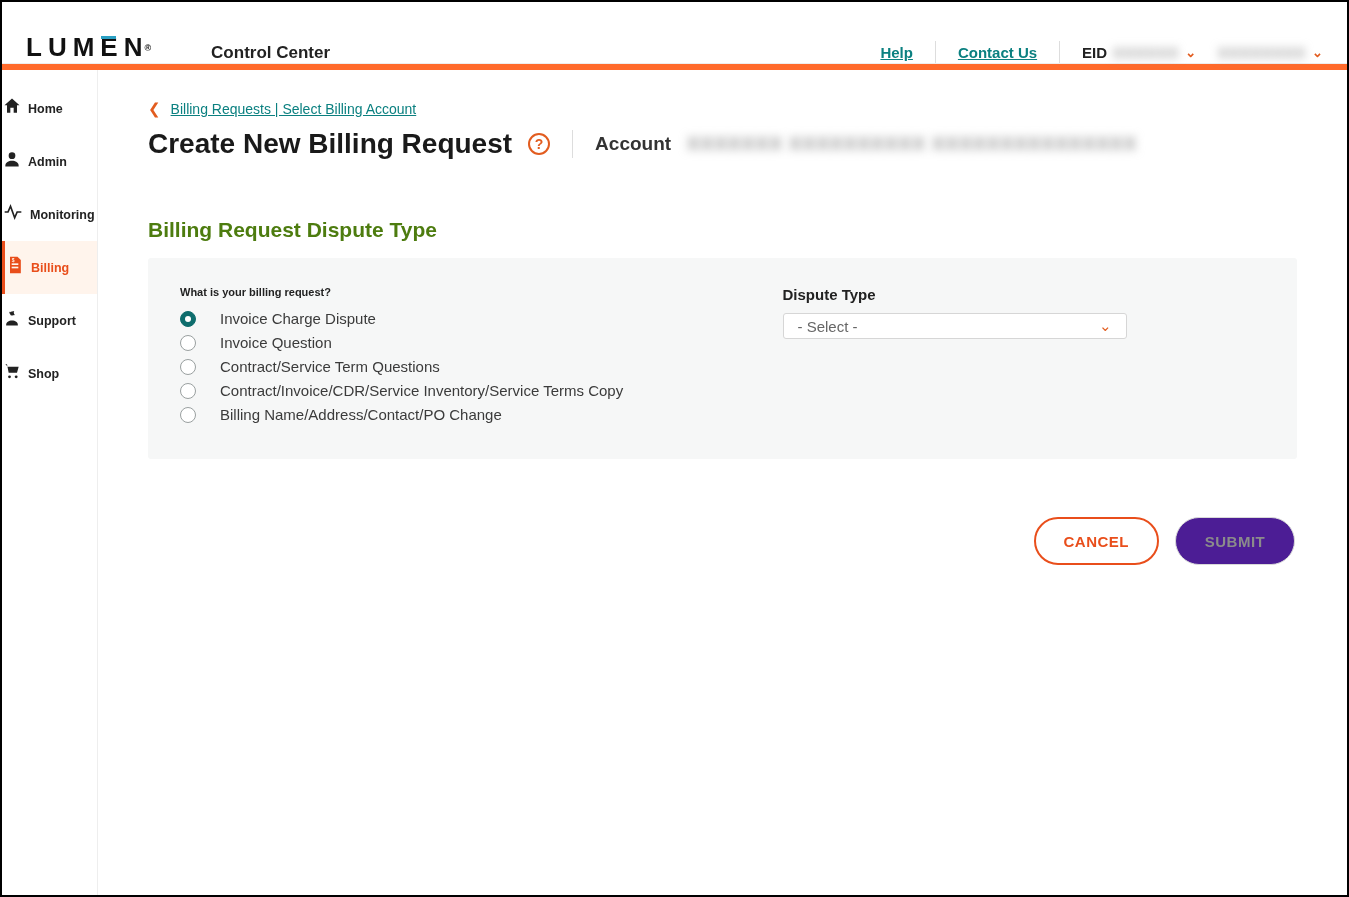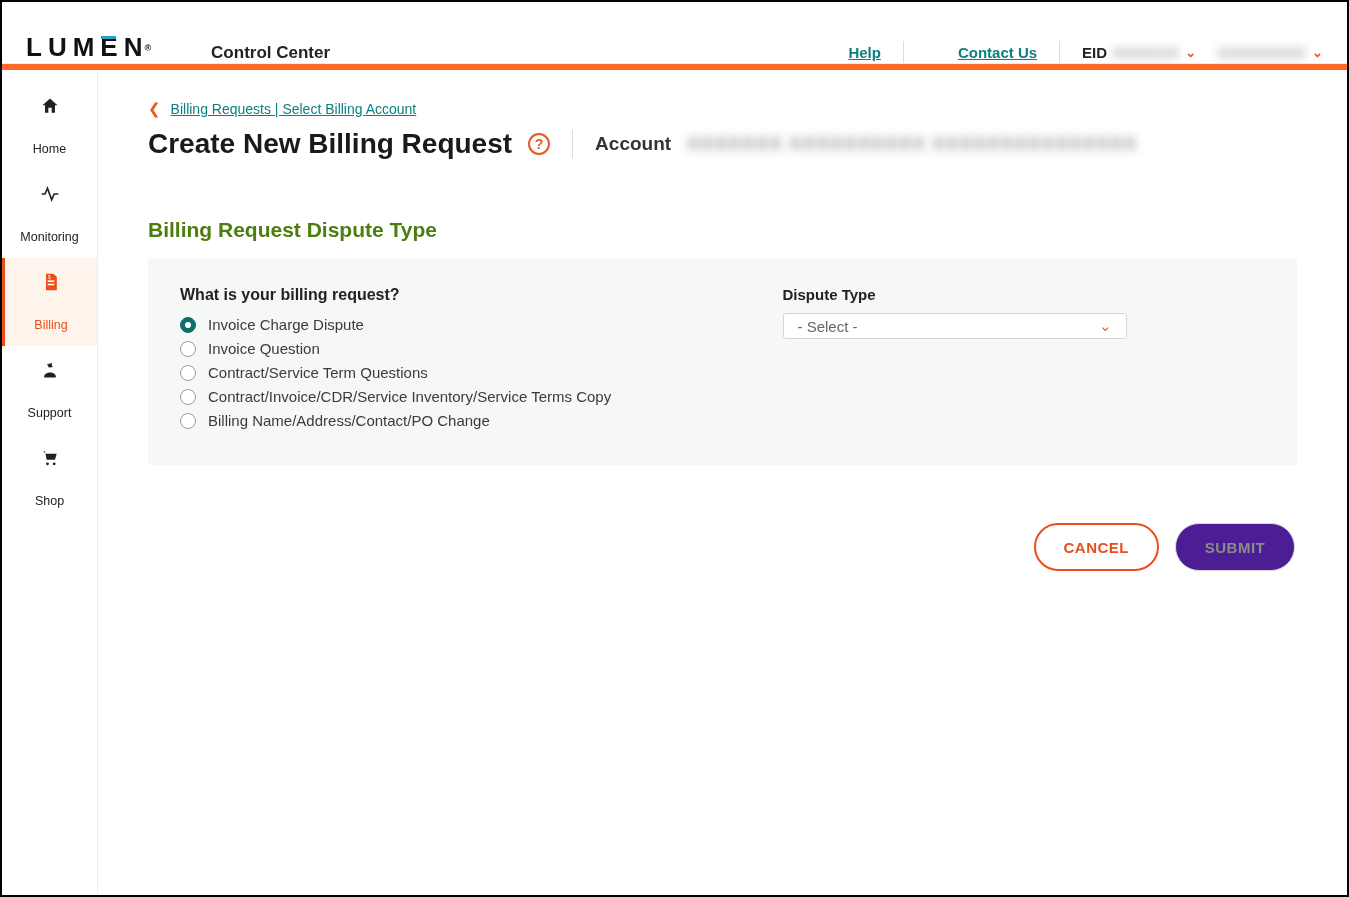--- a/index.html
+++ b/index.html
@@ -43,45 +43,45 @@
   }
   .logo sup { font-size: 9px; letter-spacing: 0; vertical-align: super; margin-left: -4px;}
   .app-title {
     margin-left: 60px;
     font-weight: 700;
     font-size: 17px;
     color: #222;
   }
   .topbar .spacer { flex: 1; }
   .top-links { display: flex; align-items: center; gap: 22px; font-size: 15px; }
-  .top-links a { color: #0b8080; text-decoration: underline; font-weight: 600; margin-left: 32px; }
+  .top-links a { color: #0b8080; text-decoration: underline; font-weight: 600; }
   .top-links .sep { width: 1px; height: 22px; background: #ddd; }
   .eid-block { display: flex; align-items: center; gap: 6px; font-weight: 600; color: #222;}
   .blurred { filter: blur(5px); color: #999; letter-spacing: 1px; }
   .chev { color: #e25c1f; font-size: 13px; }
   
   .accent-bar { height: 6px; background: linear-gradient(to right,#ff6a2b,#ff6a2b); }
 
   
   .below { display: flex; height: calc(100% - 68px); }
   .sidebar {
     width: 96px;
     border-right: 1px solid #eee;
     display: flex;
     flex-direction: column;
     padding-top: 12px;
   }
   .side-item {
     display: flex;
-    flex-direction: column;
+    flex-direction: row;
     align-items: center;
-    gap: 21px;
+    gap: 6px;
     padding: 14px 0 14px;
     font-size: 12.5px;
-    font-weight: 400;
+    font-weight: 700;
     color: #222;
     cursor: pointer;
   }
   .side-item .icon { font-size: 20px; color: #222; }
   .side-item.active {
     background: #fff4ec;
     border-left: 3px solid #e94e1b;
     color: #e94e1b;
   }
   .side-item.active .icon { color: #e94e1b; }
@@ -112,23 +112,23 @@
 
   .panel {
     margin-top: 16px;
     background: #f6f7f7;
     border-radius: 3px;
     padding: 28px 32px 36px;
     display: flex;
     gap: 120px;
   }
   .col { flex:1; max-width: 520px;}
-  .q-label { font-size: 16px; font-weight:700; margin-bottom: 12px; }
+  .q-label { font-size: 11px; font-weight:700; margin-bottom: 12px; }
   .radio-list { display:flex; flex-direction:column; gap:7px; }
-  .radio-row { display:flex; align-items:center; gap:12px; font-size:15px; color:#3b3b3b; cursor:pointer;}
+  .radio-row { display:flex; align-items:center; gap:24px; font-size:15px; color:#3b3b3b; cursor:pointer;}
   .radio {
     width:16px;height:16px;border:1.5px solid #9aa0a0;border-radius:50%;
     display:inline-flex;align-items:center;justify-content:center;background:#fff;
   }
   .radio.sel { border-color:#0e6d6d; background:#0e6d6d; }
   .radio.sel::after { content:""; width:6px;height:6px;border-radius:50%; background:#fff;}
   .dd-label { font-size:15px; font-weight:700; margin-bottom:10px;}
   .select {
     height:26px; background:#fff; border:1px solid #d6d6d6; border-radius:3px;
     display:flex; align-items:center; justify-content:space-between; padding:0 14px;
@@ -181,20 +181,29 @@
     <div class="side-item">
       <span class="icon">
         <svg width="20" height="20" viewBox="0 0 24 24" fill="currentColor">
             <path d="M12 3l9 8h-3v9h-4v-6H10v6H6v-9H3z"></path>
           </svg>
       </span>
       <span>Home</span>
     </div>
     <div class="side-item">
       <span class="icon">
+        <svg width="20" height="20" viewBox="0 0 24 24" fill="currentColor">
+            <circle cx="12" cy="8" r="4"></circle>
+            <path d="M4 20c0-4 4-6 8-6s8 2 8 6v1H4z"></path>
+          </svg>
+      </span>
+      <span>Admin</span>
+    </div>
+    <div class="side-item">
+      <span class="icon">
         <svg width="22" height="20" viewBox="0 0 24 24" fill="none" stroke="currentColor" stroke-width="2">
             <polyline points="2 12 6 12 9 5 14 19 17 12 22 12"></polyline>
           </svg>
       </span>
       <span>Monitoring</span>
     </div>
     <div class="side-item active">
       <span class="icon">
         <svg width="20" height="20" viewBox="0 0 24 24" fill="currentColor">
             <path d="M6 2h9l4 4v16H6z"></path>

